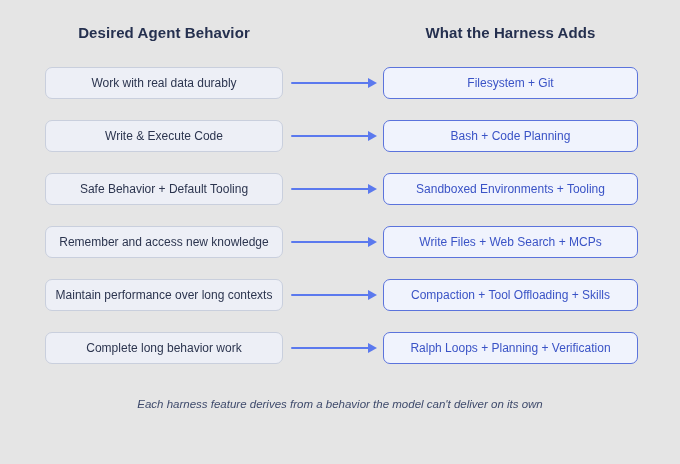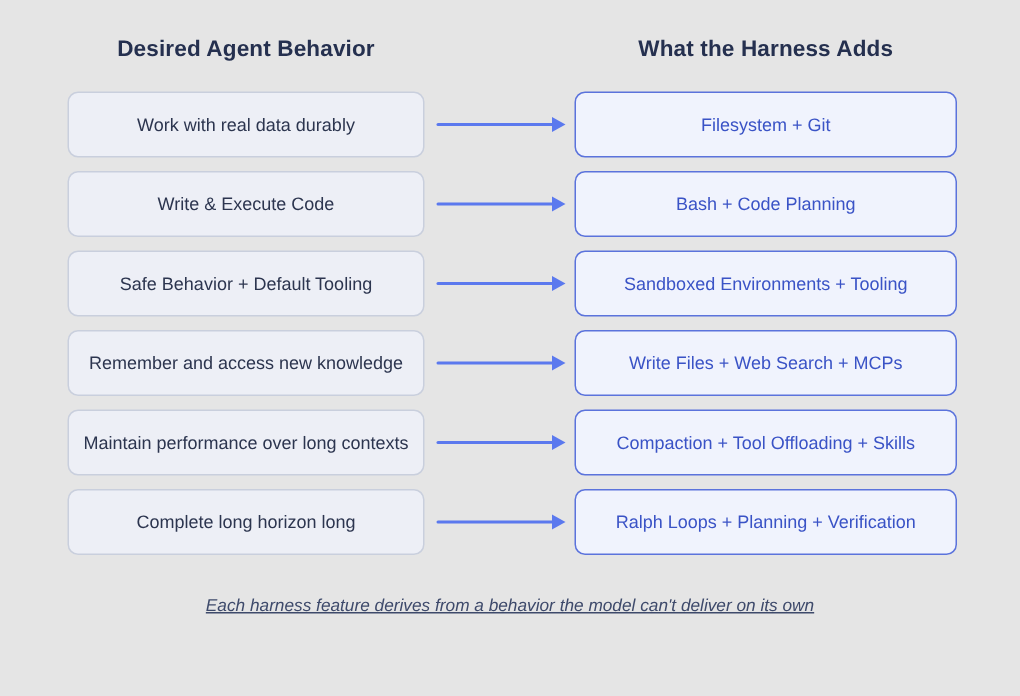--- a/index.html
+++ b/index.html
@@ -32,21 +32,21 @@
     left: 45px;
     width: 593px;
   }
   .row {
     display: flex;
     align-items: center;
     height: 34px;
     margin-bottom: 19px;
   }
   .box {
-    height: 44px;
+    height: 32px;
     display: flex;
     align-items: center;
     justify-content: center;
     border-radius: 7px;
     box-sizing: border-box;
     font-size: 12px;
     text-align: center;
     line-height: 1;
   }
   .box.behavior {
@@ -90,21 +90,20 @@
   }
   .caption {
     position: absolute;
     top: 398px;
     left: 0;
     width: 680px;
     text-align: center;
     font-size: 11.5px;
     font-style: italic;
     color: #3e4a6b;
-    text-decoration: underline;
   }
 </style>
 </head>
 <body>
 
 <div class="canvas">
 
   <div class="col-header left">Desired Agent Behavior</div>
   <div class="col-header right">What the Harness Adds</div>
 
@@ -144,21 +143,21 @@
 
     <div class="row">
       <div class="box behavior">Maintain performance over long contexts</div>
       <div class="arrow">
           <div class="shaft"></div>
         </div>
       <div class="box harness">Compaction + Tool Offloading + Skills</div>
     </div>
 
     <div class="row">
-      <div class="box behavior">Complete long horizon long</div>
+      <div class="box behavior">Complete long behavior work</div>
       <div class="arrow">
           <div class="shaft"></div>
         </div>
       <div class="box harness">Ralph Loops + Planning + Verification</div>
     </div>
 
   </div>
 
   <div class="caption">Each harness feature derives from a behavior the model can't deliver on its own</div>
 

